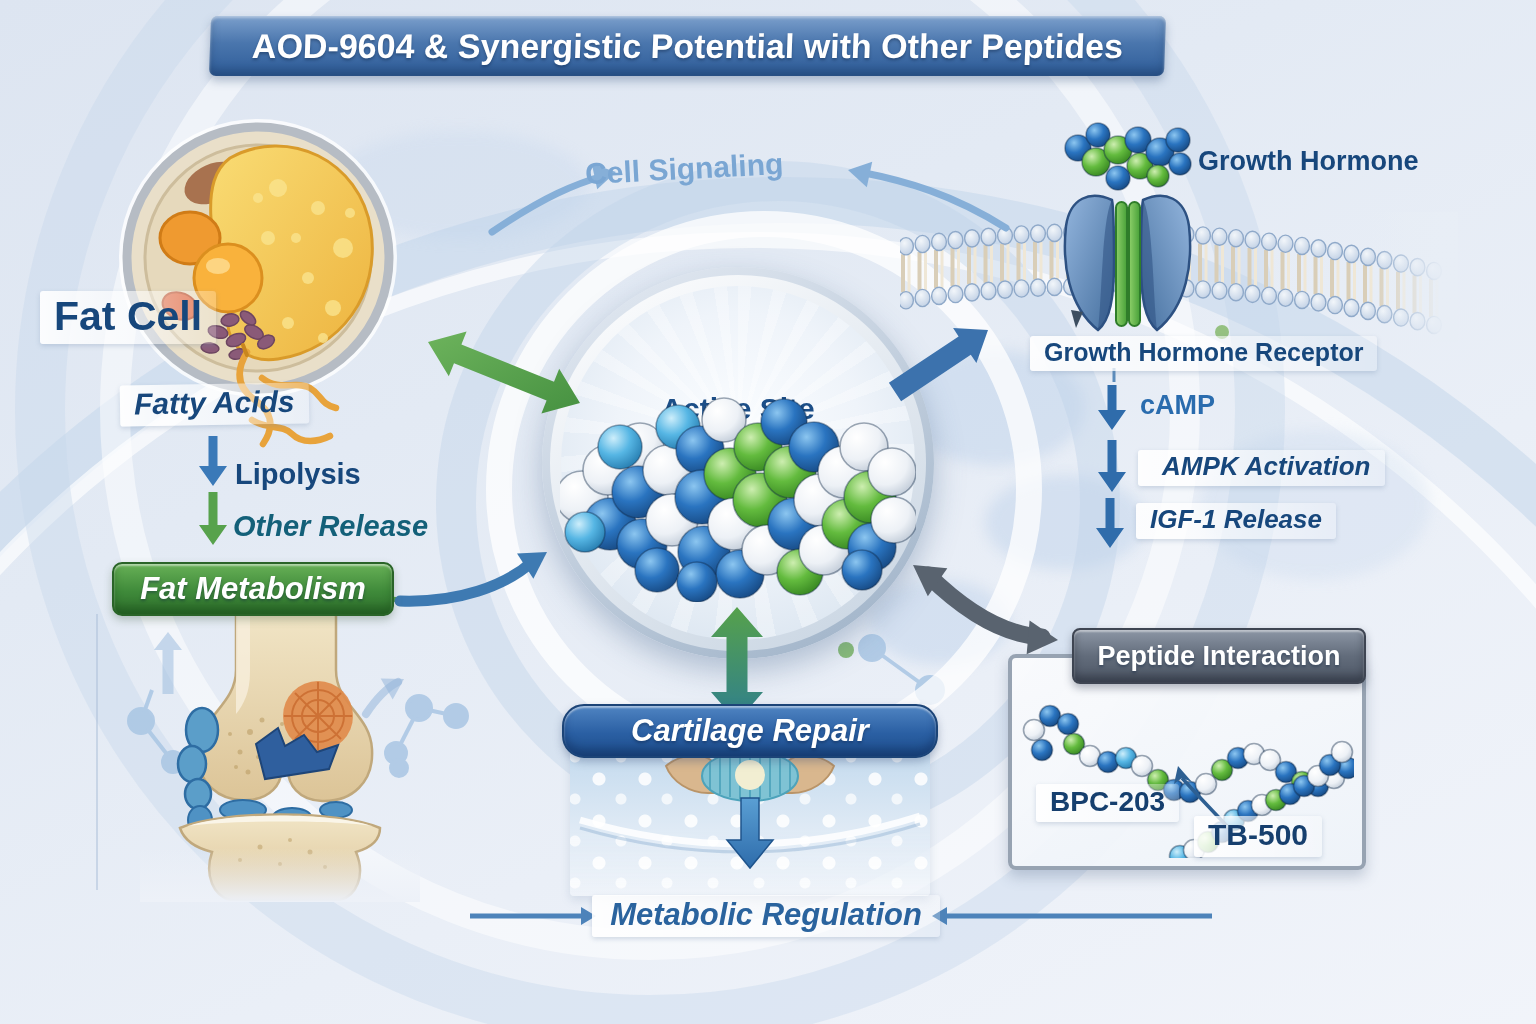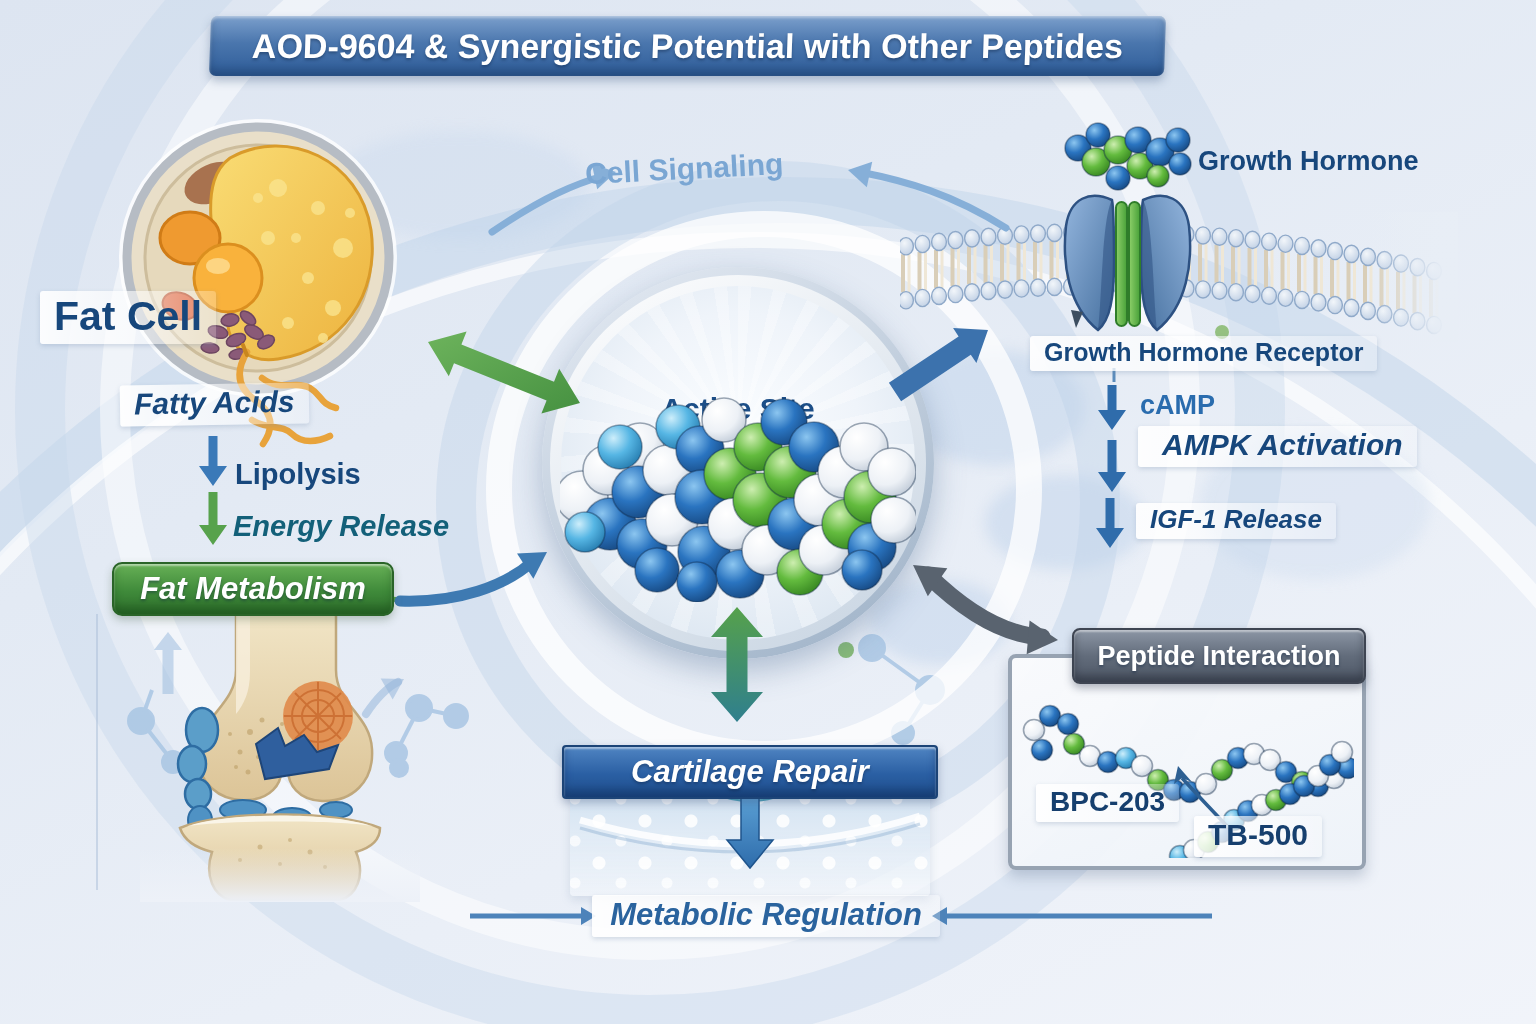--- a/index.html
+++ b/index.html
@@ -16,23 +16,23 @@
   .banner{position:absolute;z-index:6;display:flex;align-items:center;justify-content:center;
           color:#fff;font-weight:700;text-shadow:0 2px 3px rgba(10,30,60,0.4);}
   #title-banner{left:210px;top:16px;width:955px;height:60px;font-size:34px;
      background:linear-gradient(180deg,#7b9fcc 0%,#4a76ad 45%,#2e5c99 100%);
      border-radius:7px;transform:skewX(-2deg);
      box-shadow:inset 0 2px 3px rgba(255,255,255,0.45),inset 0 -6px 10px rgba(20,45,80,0.35),0 5px 10px rgba(60,90,130,0.35);}
   #fat-metabolism-banner{left:112px;top:562px;width:278px;height:50px;font-size:31px;font-style:italic;
      background:linear-gradient(180deg,#67b056 0%,#3f8a3a 55%,#2e6f2c 100%);
      border:2px solid #2a6428;border-radius:10px;
      box-shadow:inset 0 2px 2px rgba(255,255,255,0.5),inset 0 -7px 8px rgba(15,60,15,0.35),0 4px 8px rgba(60,90,60,0.3);}
-  #cartilage-banner{left:562px;top:745px;width:372px;height:50px;font-size:31px;font-style:italic;
+  #cartilage-banner{left:562px;top:704px;width:372px;height:50px;font-size:31px;font-style:italic;
      background:linear-gradient(180deg,#4f84c2 0%,#2a5fa3 55%,#1f4f8c 100%);
-     border:2px solid #1c4477;border-radius:4px;
+     border:2px solid #1c4477;border-radius:22px;
      box-shadow:inset 0 2px 2px rgba(255,255,255,0.5),inset 0 -7px 8px rgba(10,35,80,0.4),0 4px 8px rgba(60,80,120,0.35);}
   #peptide-banner{left:1072px;top:628px;width:290px;height:52px;font-size:27px;
      background:linear-gradient(180deg,#8c96a5 0%,#626c7b 50%,#4e5766 100%);
      border:2px solid #3e4552;border-radius:8px;
      box-shadow:inset 0 2px 2px rgba(255,255,255,0.45),inset 0 -6px 8px rgba(20,25,35,0.4),0 4px 9px rgba(60,70,90,0.4);}
   #peptide-box{left:1008px;top:654px;width:350px;height:208px;z-index:3;
      background:linear-gradient(160deg,rgba(250,251,253,0.96),rgba(238,243,249,0.92));
      border:4px solid #97a3b2;border-radius:8px;box-shadow:0 7px 14px rgba(90,110,140,0.3);}
   #cartilage-box{left:570px;top:748px;width:360px;height:148px;z-index:3;
      background:
@@ -556,22 +556,22 @@
   <div class="banner" id="cartilage-banner">
     <span>Cartilage Repair</span>
   </div>
   <div class="banner" id="peptide-banner">
     <span>Peptide Interaction</span>
   </div>
 
   <div class="lbl strip" style="left:40px;top:291px;font-size:41px;">Fat Cell</div>
   <div class="lbl strip it" style="left:120px;top:384px;font-size:30px;transform:rotate(-1deg);">Fatty Acids</div>
   <div class="lbl" style="left:235px;top:458px;font-size:29px;">Lipolysis</div>
-  <div class="lbl it" style="left:233px;top:510px;font-size:29px;color:#136079;">Energy Release</div>
+  <div class="lbl it" style="left:233px;top:510px;font-size:29px;color:#136079;">Other Release</div>
   <div class="lbl" style="left:585px;top:152px;font-size:30px;color:#7aa6d3;transform:rotate(-3deg);">Cell Signaling</div>
   <div class="lbl" style="left:1198px;top:146px;font-size:27px;">Growth Hormone</div>
   <div class="lbl strip" style="left:1030px;top:336px;font-size:25px;">Growth Hormone Receptor</div>
   <div class="lbl" style="left:1140px;top:390px;font-size:27px;color:#2a6cae;">cAMP</div>
-  <div class="lbl strip it" style="left:1138px;top:426px;font-size:30px;padding-left:24px;">AMPK Activation</div>
+  <div class="lbl strip it" style="left:1138px;top:450px;font-size:26px;padding-left:24px;">AMPK Activation</div>
   <div class="lbl strip it" style="left:1136px;top:503px;font-size:26px;">IGF-1 Release</div>
   <div class="lbl strip it" style="left:592px;top:895px;width:320px;text-align:center;font-size:31px;color:#2a639e;">Metabolic Regulation</div>
 
 </div>
 
 </body></html>

